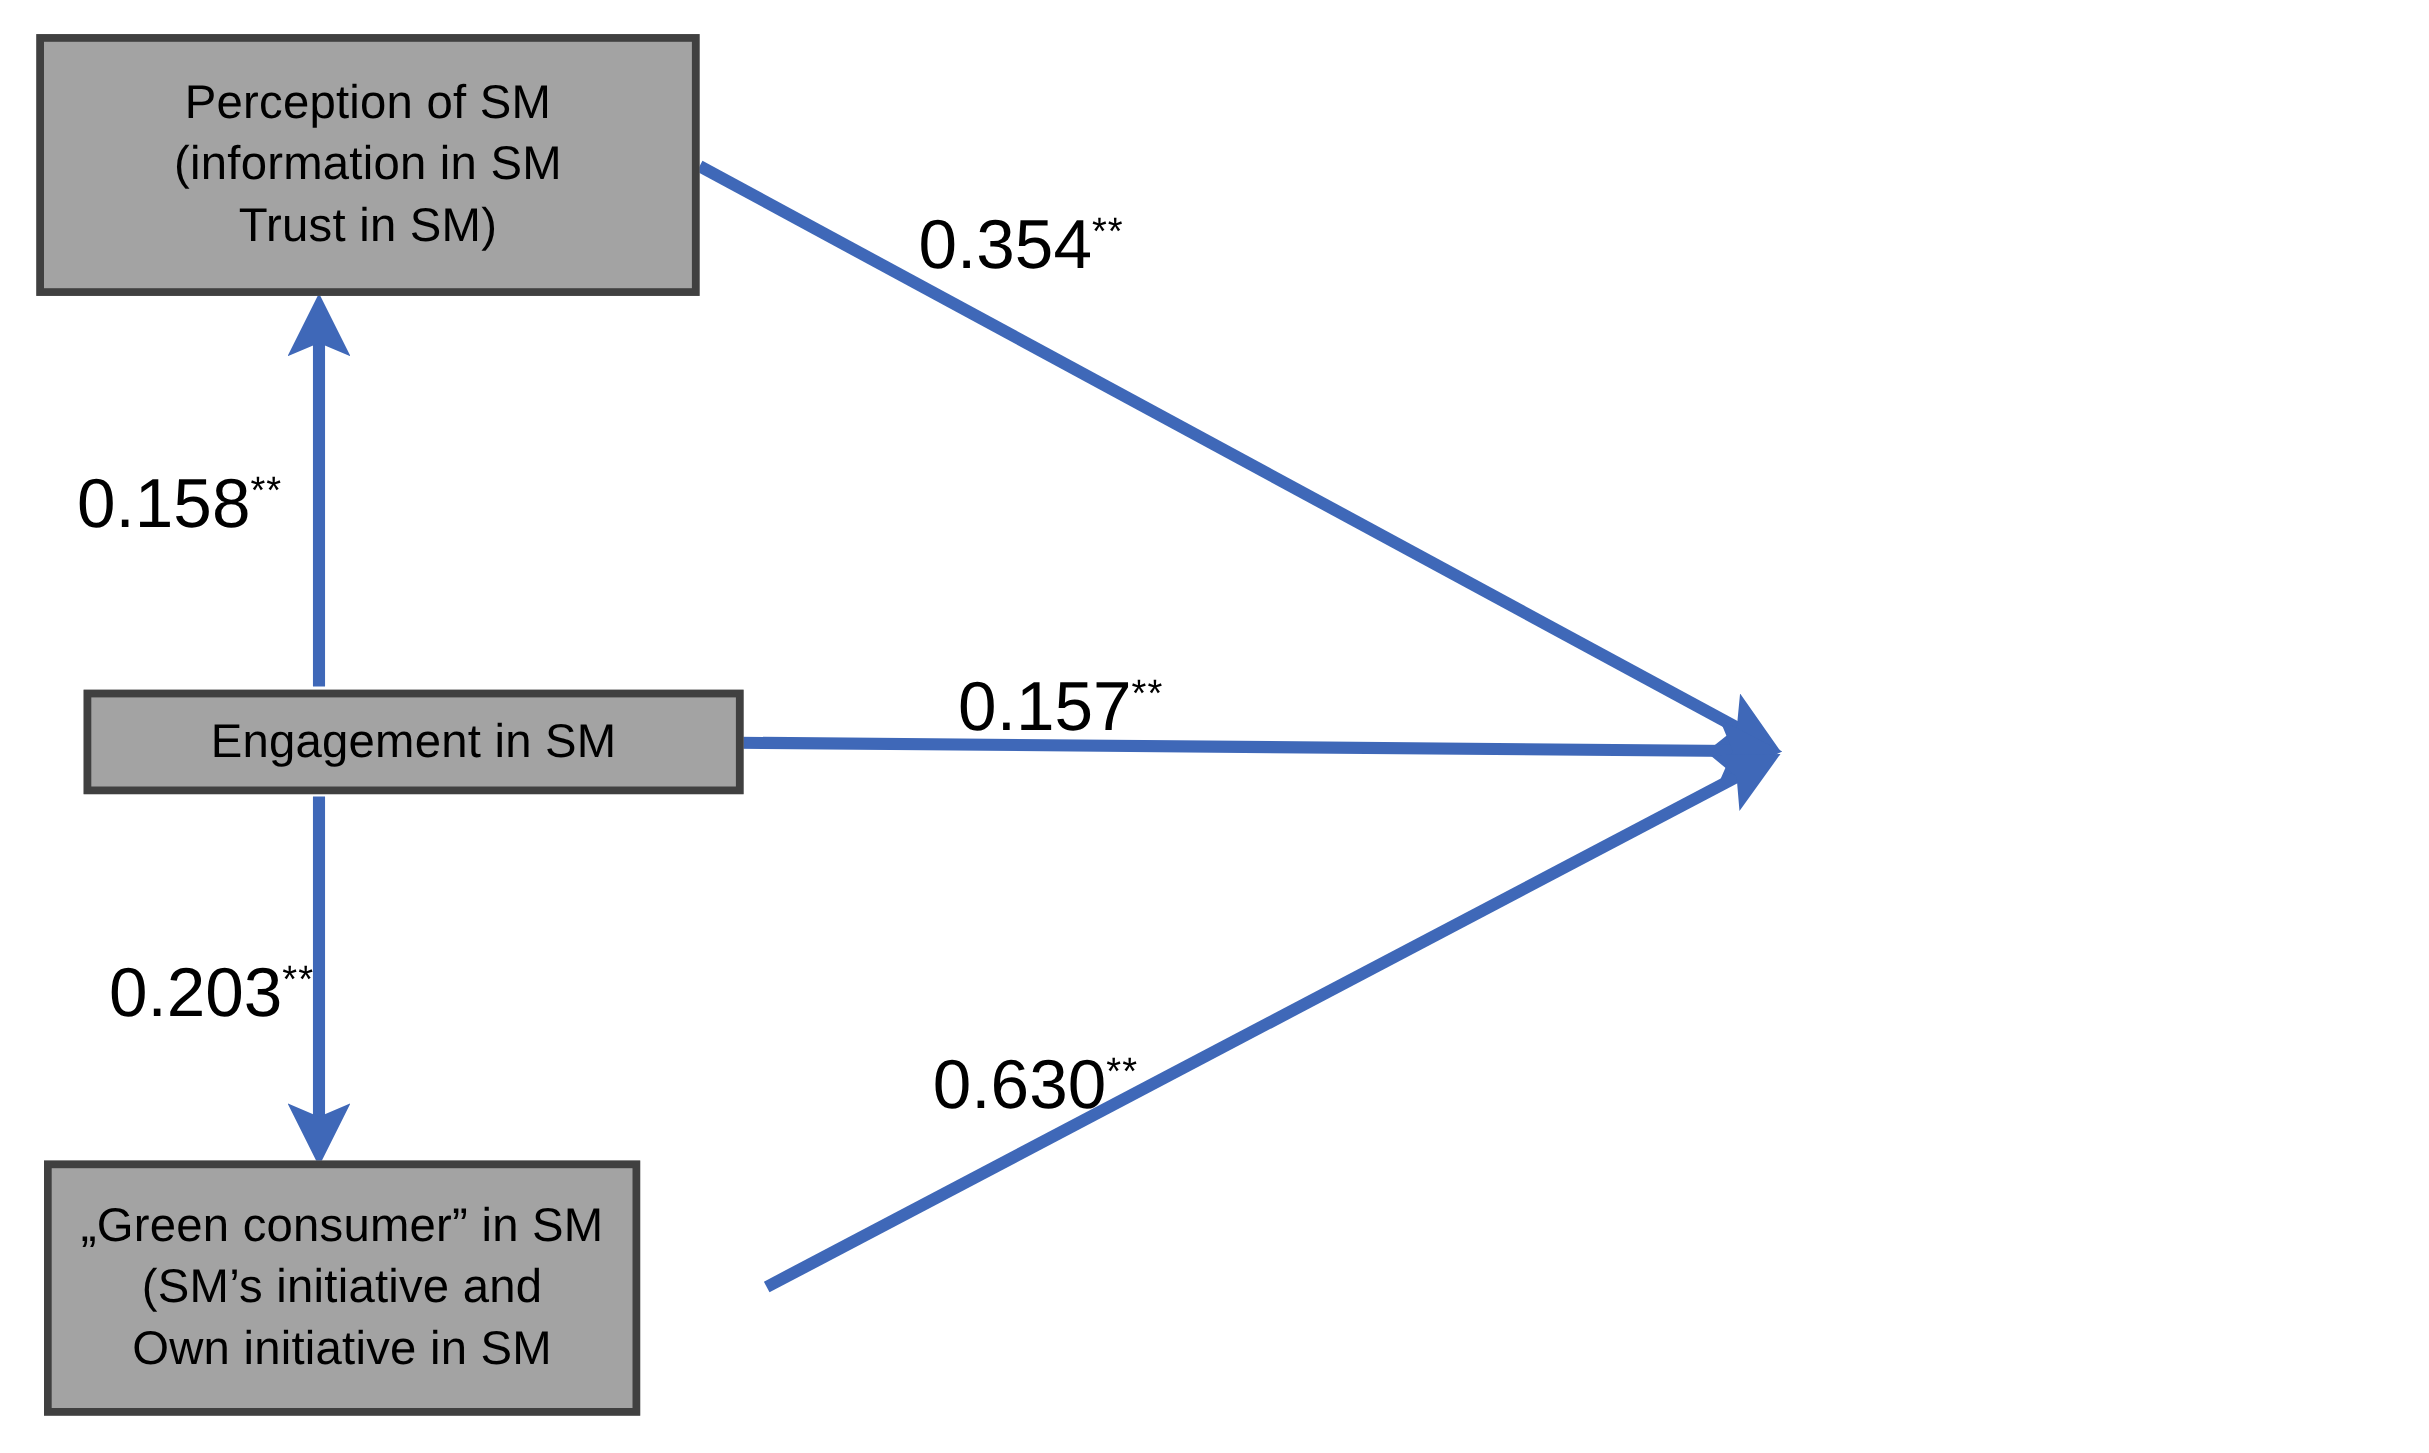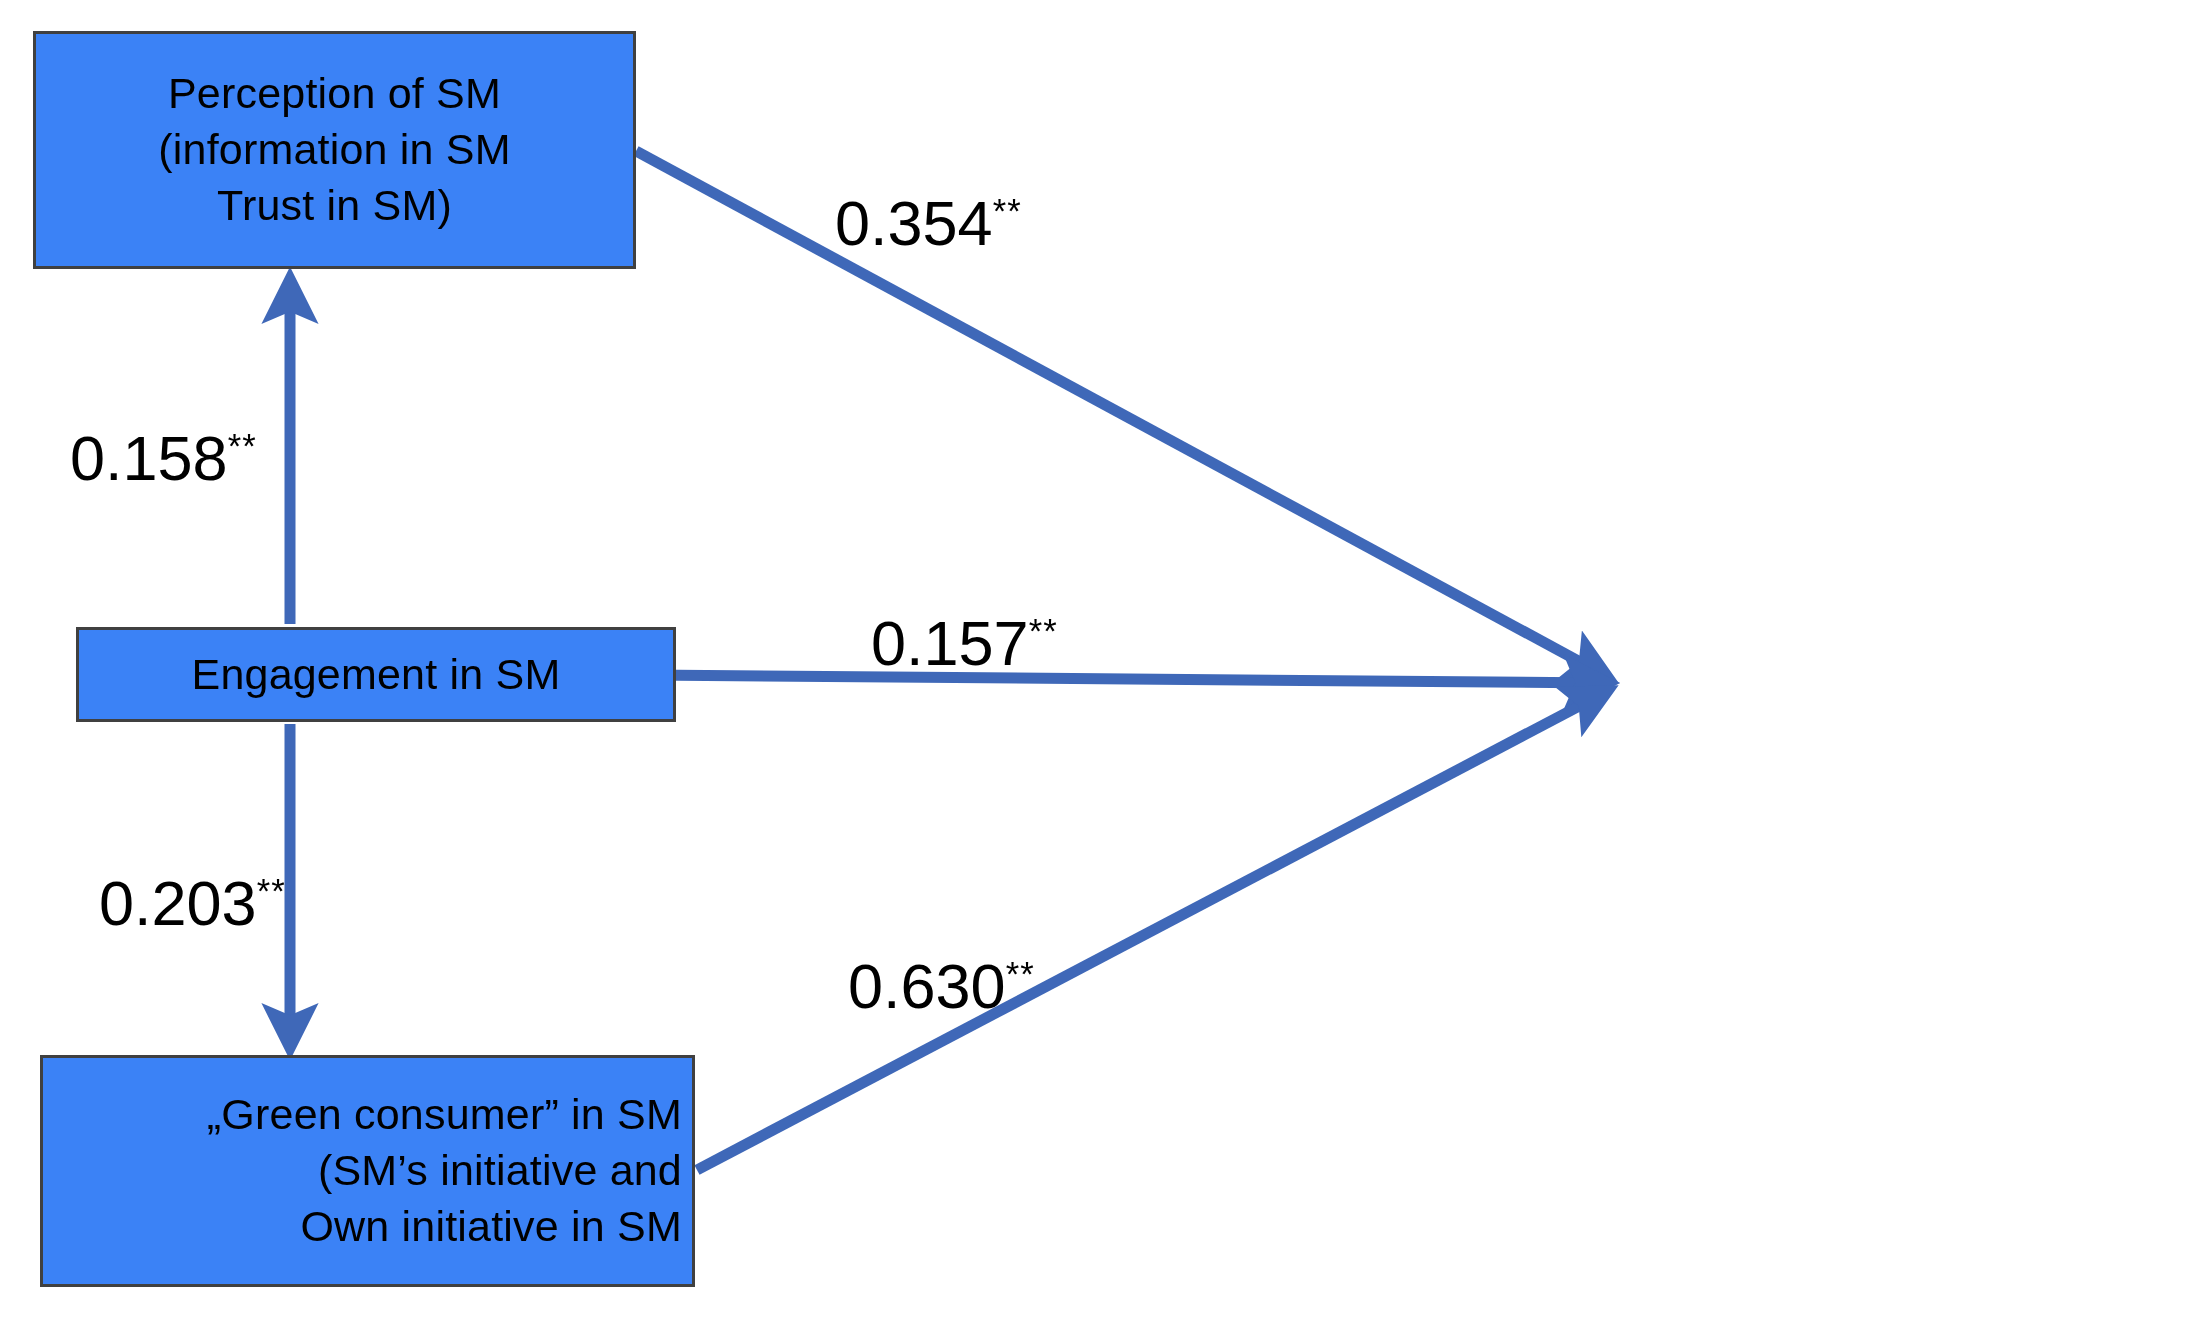--- a/index.html
+++ b/index.html
@@ -19,38 +19,38 @@
     position: absolute;
     left: 0;
     top: 0;
     width: 2208px;
     height: 1321px;
     pointer-events: none;
   }
   .node {
     position: absolute;
     box-sizing: border-box;
-    border: 3px solid #404040;
-    background: #3b82f6;
+    border: 7px solid #404040;
+    background: #a3a3a3;
     display: flex;
     align-items: center;
     justify-content: center;
     text-align: center;
     color: #000000;
     line-height: 1.30;
     font-size: 43px;
     letter-spacing: 0.2px;
   }
   .node .lines { width: 100%; padding: 0 10px; }
   .node .lines > div { white-space: nowrap; }
 
   
   #node-perception { left: 33px;  top: 31px;   width: 603px;  height: 238px; }
   #node-engagement { left: 48px;  top: 627px;  width: 600px;  height: 95px; margin-left: 28px;  }
-  #node-green      { left: 40px;  top: 1055px; width: 655px;  height: 232px; text-align: right; }
+  #node-green      { left: 40px;  top: 1055px; width: 542px;  height: 232px; }
   #node-esc        { left: 1617px;top: 638px;  width: 560px;  height: 95px;  }
 
   .edge-label {
     position: absolute;
     color: #000000;
     font-size: 63px;
     white-space: nowrap;
     line-height: 1;
   }
   .edge-label sup {

